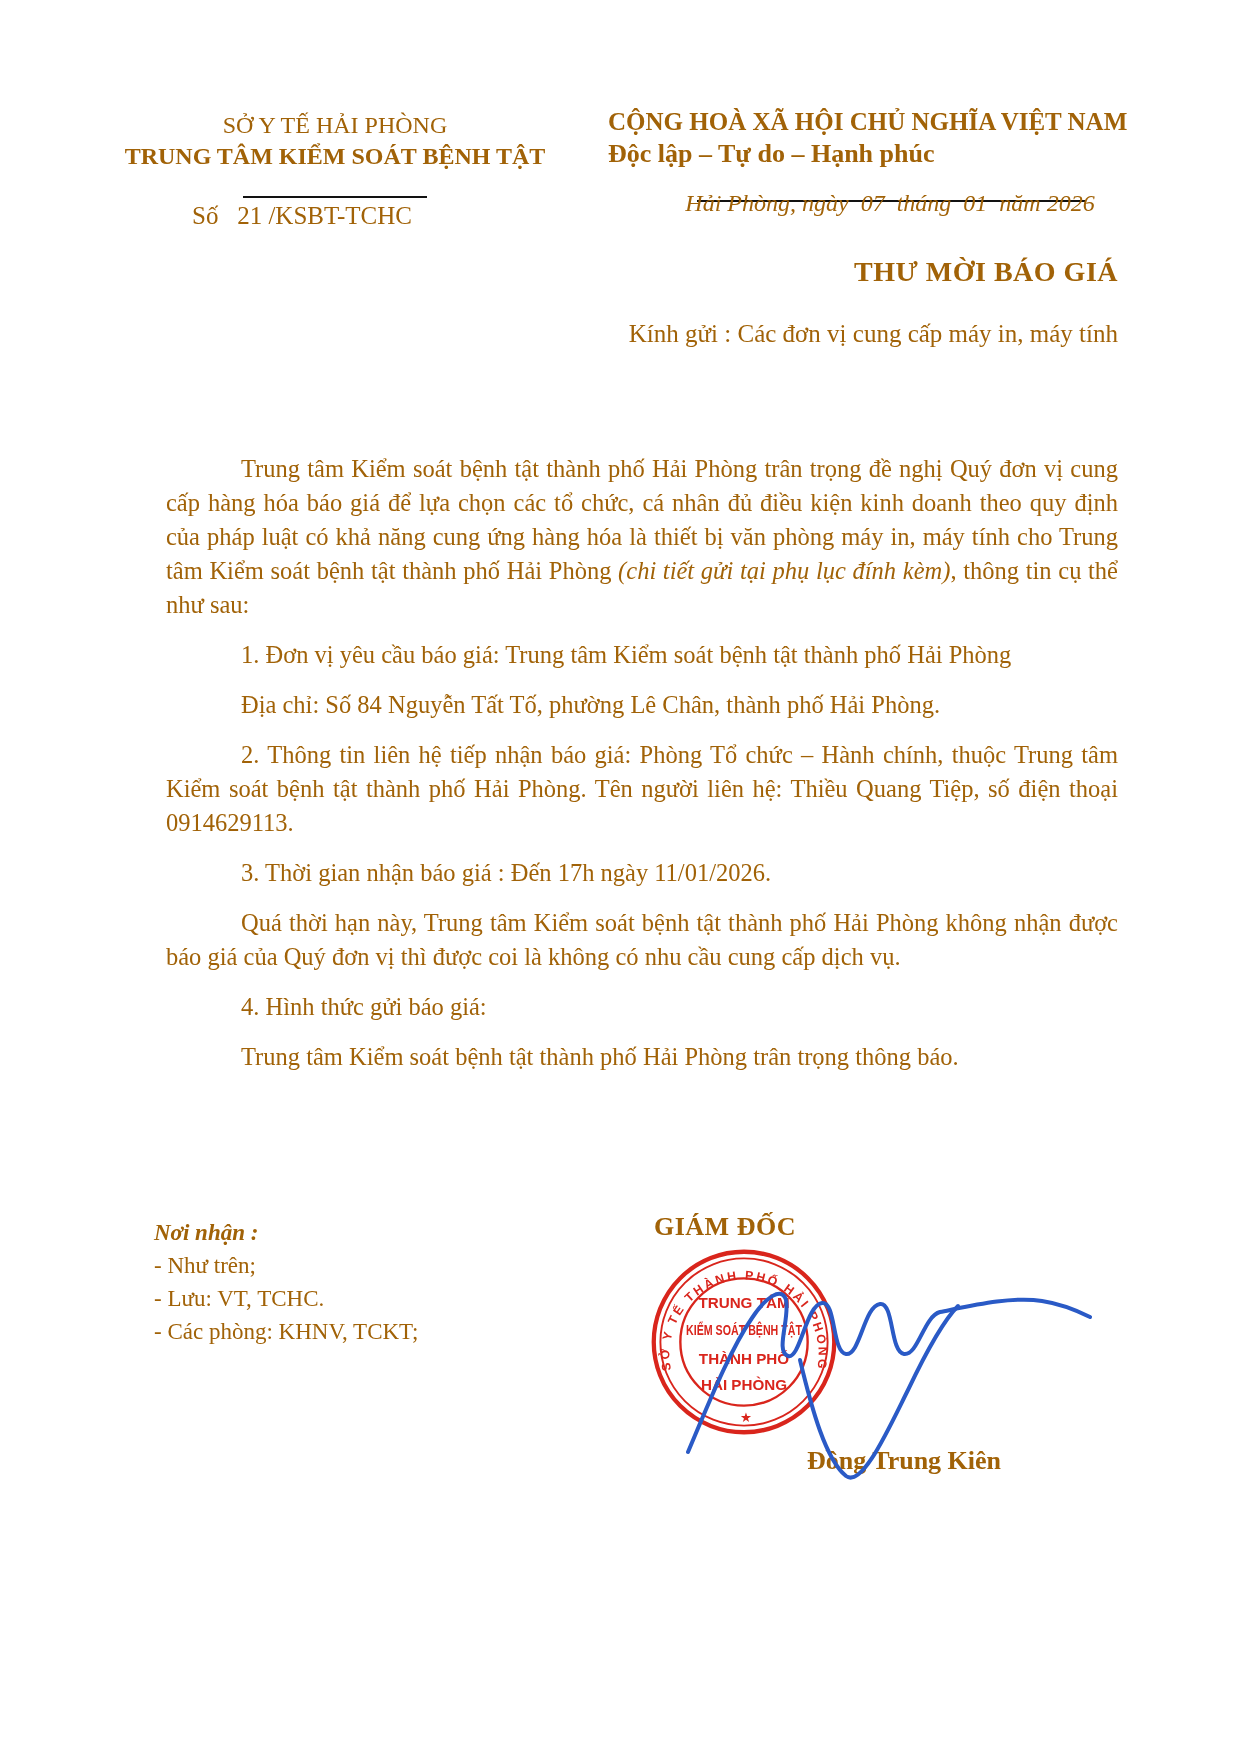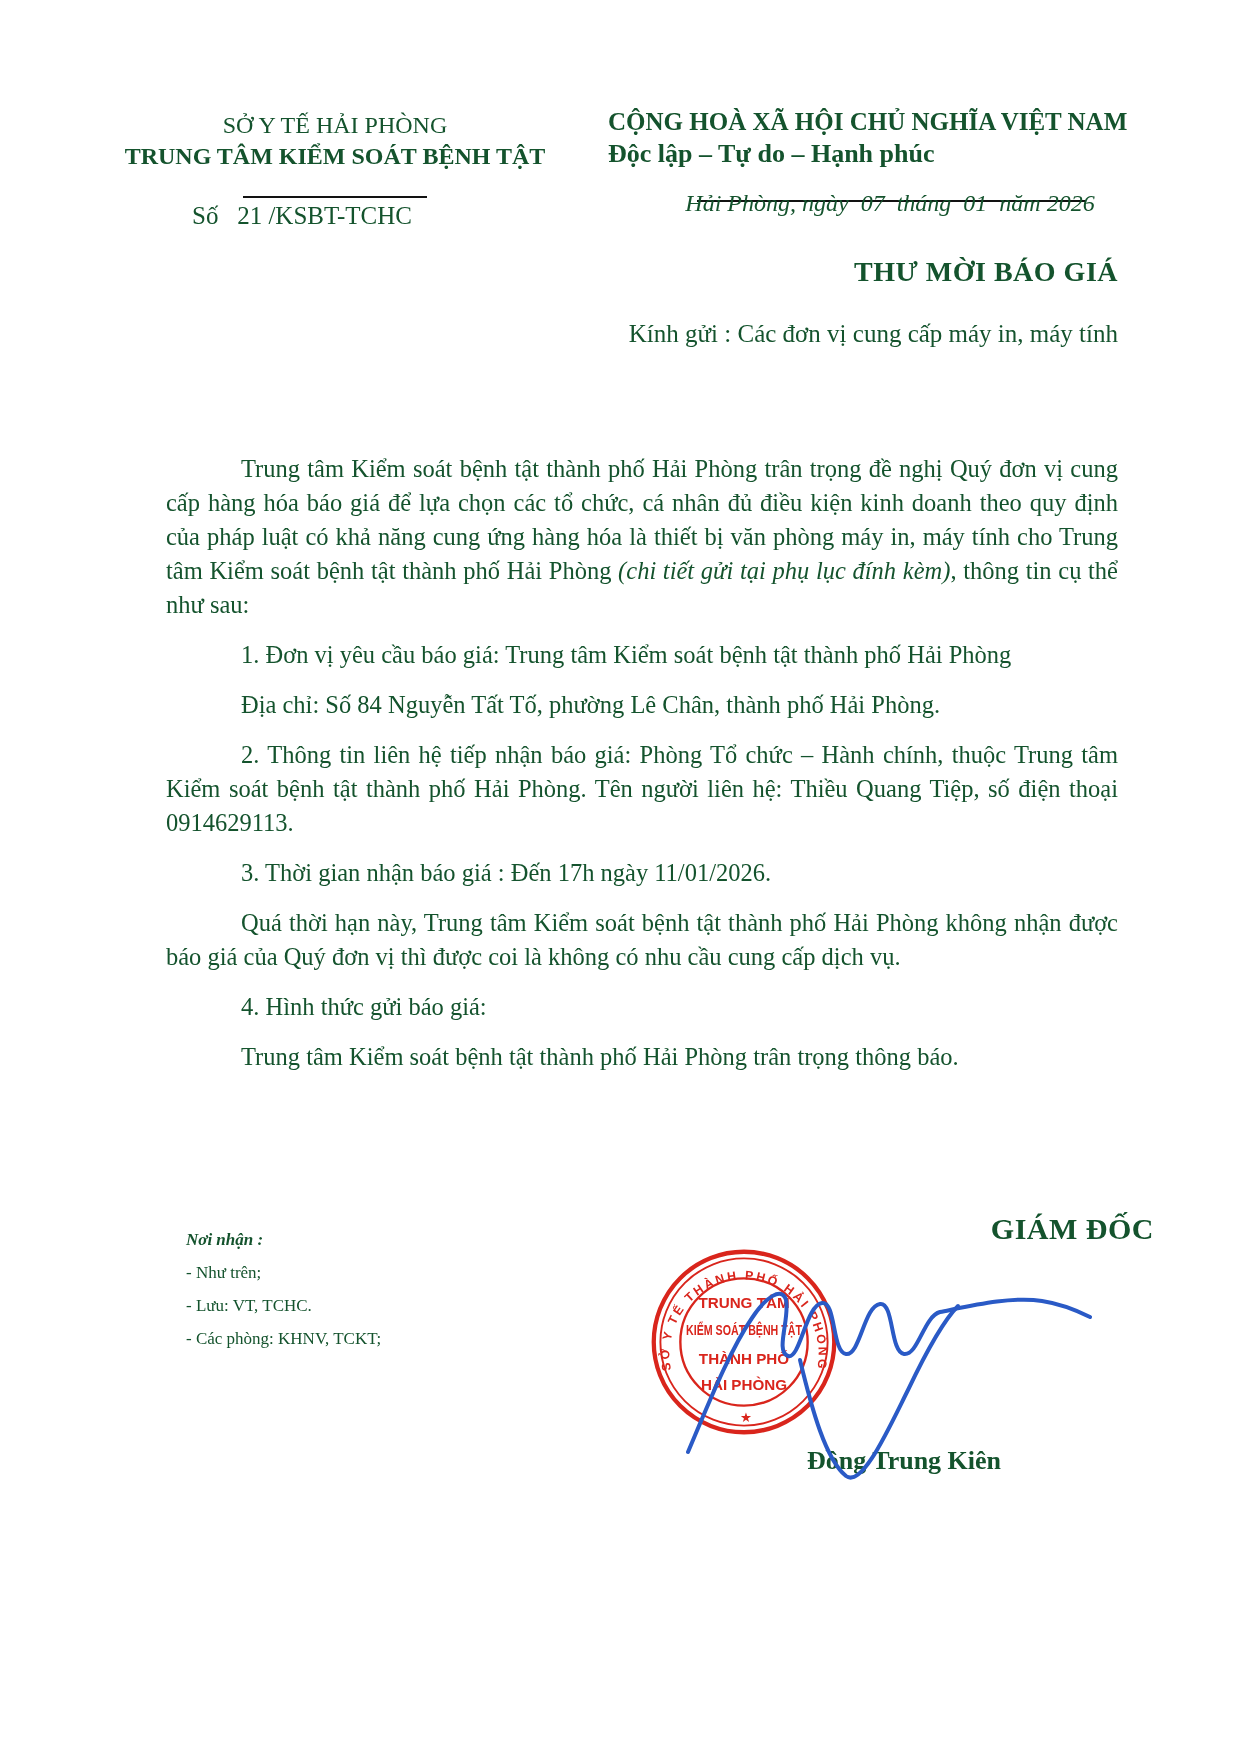--- a/index.html
+++ b/index.html
@@ -2,21 +2,21 @@
 <html><head>
 <meta charset="utf-8">
 <style>
   html,body{margin:0;padding:0;background:#888;}
   .page{
     position:relative;
     width:1241px;height:1756px;
     margin:0 auto;
     background:#ffffff;
     font-family:"Liberation Serif","DejaVu Serif",serif;
-    color:#14532d;
+    color:#a16207;
     overflow:hidden;
   }
   .pre{white-space:pre;}
   
   .org-block{position:absolute;left:80px;top:110px;width:510px;text-align:center;line-height:31px;}
   .org-line1{font-size:24px;}
   .org-line2{font-size:24px;font-weight:bold;}
   .rule{border-top:2px solid #121212;height:0;}
   .org-rule{position:absolute;left:243px;top:196px;width:184px;}
   .national-block{position:absolute;left:608px;top:106px;width:564px;text-align:left;line-height:32px;}
@@ -26,23 +26,23 @@
   .doc-number{position:absolute;left:192px;top:202px;font-size:25px;}
   .place-date{position:absolute;left:640px;top:190px;width:500px;text-align:center;font-size:24px;font-style:italic;}
   
   .doc-title{position:absolute;left:162px;top:256px;width:956px;text-align:right;font-size:28px;font-weight:bold;letter-spacing:.5px;}
   .salutation{position:absolute;left:162px;top:320px;width:956px;text-align:right;font-size:25px;}
   
   .body-text{position:absolute;left:166px;top:436px;width:952px;font-size:24.5px;line-height:34px;text-align:justify;margin-top:16px;}
   .body-text p{margin:0 0 16px 0;text-indent:75px;}
   .italic{font-style:italic;}
   
-  .recipients{position:absolute;left:186px;top:1216px;width:420px;font-size:17px;line-height:33px;margin-top:7px;}
+  .recipients{position:absolute;left:154px;top:1216px;width:420px;font-size:23px;line-height:33px;}
   .recipients-label{font-weight:bold;font-style:italic;}
-  .director-title{position:absolute;left:654px;top:1212px;width:500px;text-align:right;font-size:30px;font-weight:bold;letter-spacing:.5px;}
+  .director-title{position:absolute;left:654px;top:1212px;width:500px;text-align:left;font-size:26px;font-weight:bold;letter-spacing:.5px;}
   .signatory-name{position:absolute;left:654px;top:1446px;width:500px;text-align:center;font-size:26px;font-weight:bold;}
   
   .stamp{position:absolute;left:649px;top:1247px;width:190px;height:190px;z-index:2;}
   .stamp text{font-family:"Liberation Sans","DejaVu Sans",sans-serif;font-weight:bold;}
   .signature{position:absolute;left:600px;top:1260px;width:500px;height:240px;z-index:3;pointer-events:none;}
 </style>
 </head>
 <body>
 
 <div class="page">

